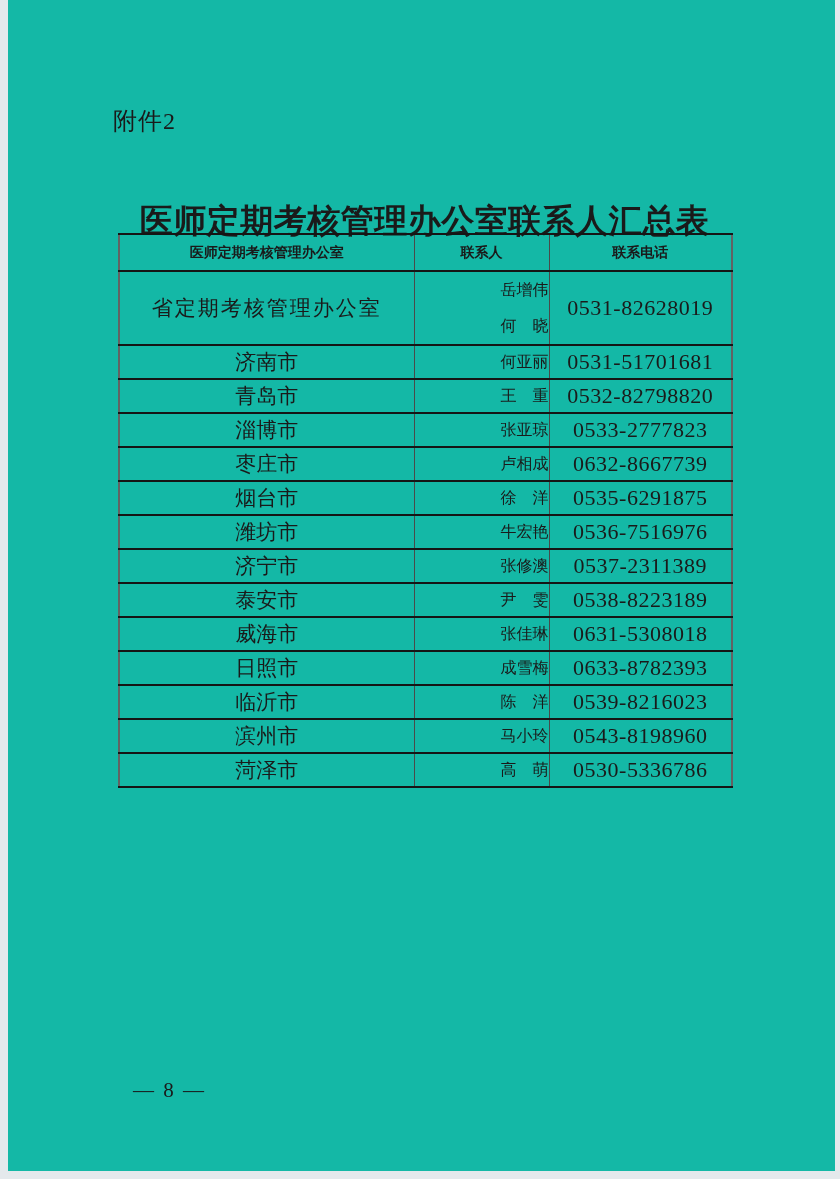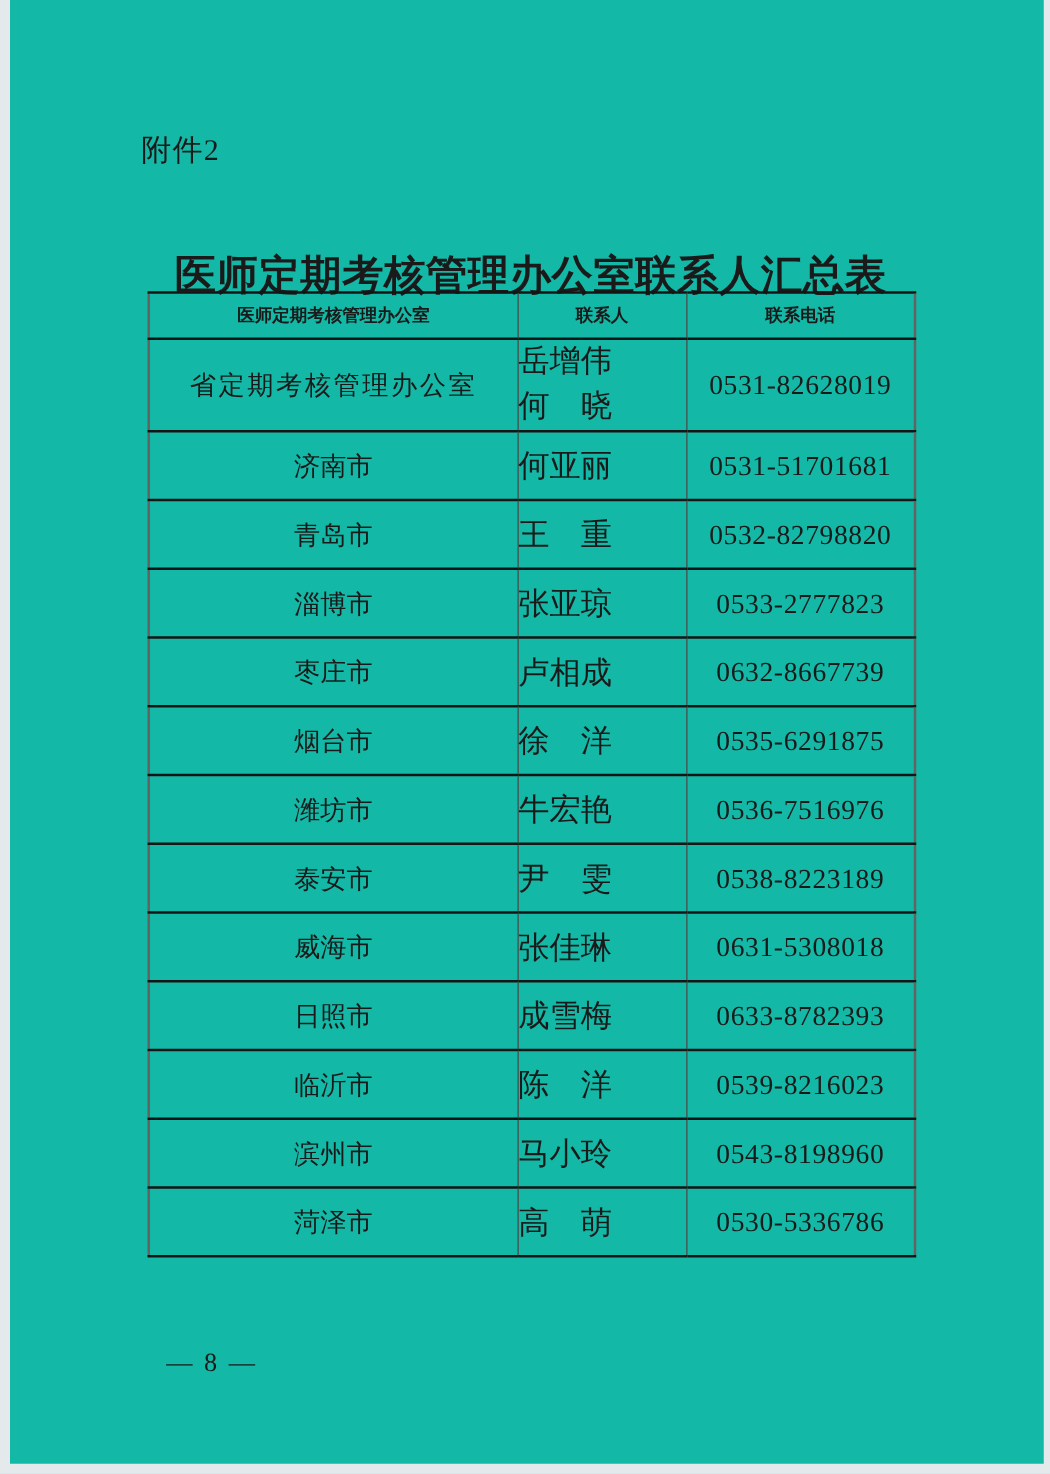--- a/index.html
+++ b/index.html
@@ -55,36 +55,36 @@
   col.c-phone   { width: 183px; }
   th, td {
     border-left: 1px solid #4a4a4a;
     border-right: 1px solid #4a4a4a;
     border-top: 2px solid #151515;
     border-bottom: 2px solid #151515;
     padding: 0;
     vertical-align: middle;
   }
   thead tr { height: 37px; }
-  tbody tr { height: 55px; }
+  tbody tr { height: 34px; }
   tbody tr.province-row { height: 57px; }
   th {
     font-family: "Liberation Sans", sans-serif;
     font-weight: bold;
     font-size: 14px;
     text-align: center;
   }
   td.office-cell {
     text-align: center;
     font-size: 21px;
   }
   tr.province-row td.office-cell { letter-spacing: 2px; }
   td.contact-cell {
-    text-align: left;
-    font-size: 25px;
+    text-align: right;
+    font-size: 16px;
   }
   tr.province-row td.contact-cell div { line-height: 36px; }
   td.phone-cell {
     text-align: center;
     font-size: 22px;
     letter-spacing: 0.5px;
     font-family: Liberation Serif, serif;
   }
   .page-number {
     position: absolute;
@@ -161,20 +161,27 @@
           <td class="phone-cell">0535-6291875</td>
         </tr>
         <tr>
           <td class="office-cell">潍坊市</td>
           <td class="contact-cell">
             <div>牛宏艳</div>
           </td>
           <td class="phone-cell">0536-7516976</td>
         </tr>
         <tr>
+          <td class="office-cell">济宁市</td>
+          <td class="contact-cell">
+            <div>张修澳</div>
+          </td>
+          <td class="phone-cell">0537-2311389</td>
+        </tr>
+        <tr>
           <td class="office-cell">泰安市</td>
           <td class="contact-cell">
             <div>尹　雯</div>
           </td>
           <td class="phone-cell">0538-8223189</td>
         </tr>
         <tr>
           <td class="office-cell">威海市</td>
           <td class="contact-cell">
             <div>张佳琳</div>

